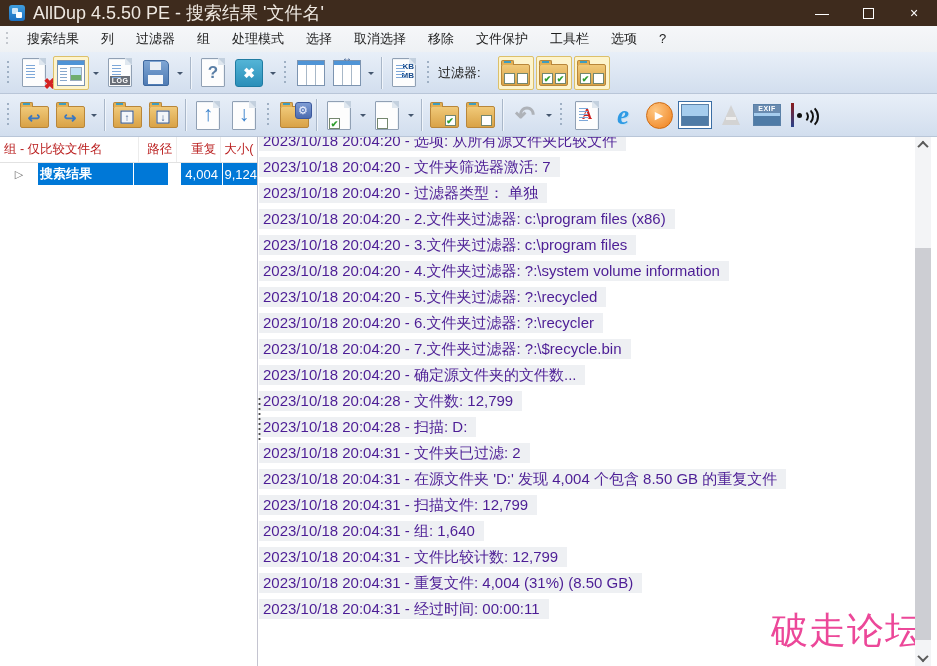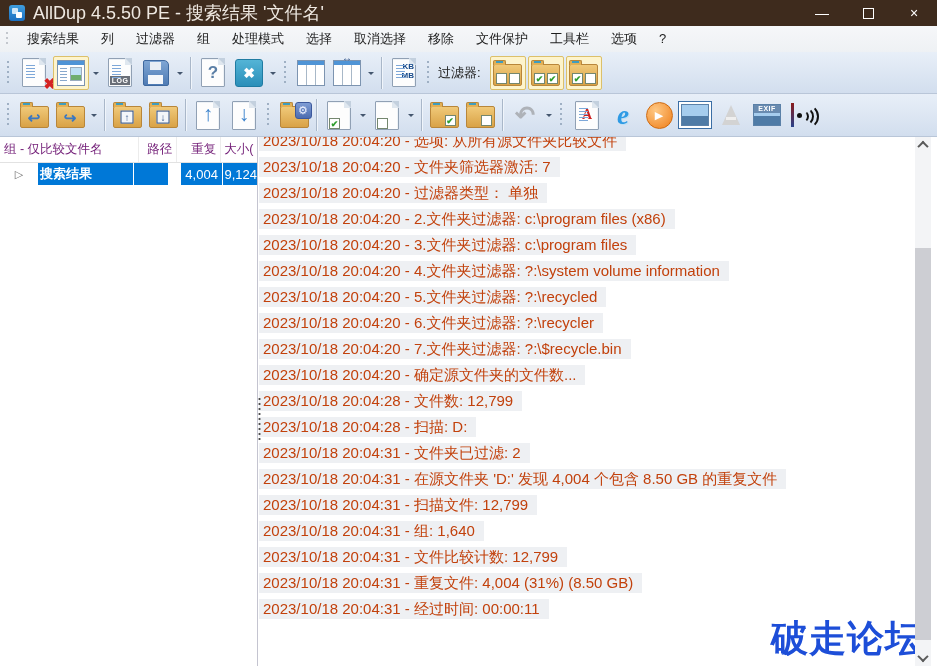--- a/index.html
+++ b/index.html
@@ -24,21 +24,21 @@
   .toolbar{position:absolute;left:0;right:0;display:flex;align-items:center;background:linear-gradient(#e8eff8,#d2deee);border-bottom:1px solid #b9c6d8;padding-left:2px;}
   .tb-row1{top:52px;height:41px;}
   .tb-row2{top:94px;height:42px;}
   .grip{width:5px;height:26px;margin:0 5px 0 4px;background-image:radial-gradient(circle at 2px 2px,#9fb0c4 1.1px,transparent 1.3px);background-size:5px 5px;flex:0 0 auto;}
   .mgrip{width:5px;height:16px;margin:0 6px 0 5px;background-image:radial-gradient(circle at 2px 2px,#c3c7cd 1.1px,transparent 1.3px);background-size:5px 5px;}
   .sep{width:1px;height:32px;background:#a9b7c9;box-shadow:1px 0 0 #f0f5fb;margin:0 4px;flex:0 0 auto;}
   .tb{height:34px;min-width:34px;display:flex;align-items:center;justify-content:center;position:relative;margin:0 1px;border-radius:2px;flex:0 0 auto;}
   .tb.hl{background:#fdf4cd;border:1px solid #dcc06a;height:32px;}
   .dd{width:11px;height:34px;display:flex;align-items:center;justify-content:center;flex:0 0 auto;margin-right:1px;}
   .dd::after{content:"";border:3.5px solid transparent;border-top-color:#44566e;margin-top:4px;}
-  .tlabel{font-size:13px;color:#222;margin:0 8px 0 2px;white-space:nowrap;}
+  .tlabel{font-size:13px;color:#222;margin:0 16px 0 2px;white-space:nowrap;}
 
   
   .doc{width:22px;height:27px;background:#fdfdfd;border:1px solid #90a0b4;border-radius:1px;position:relative;box-shadow:inset -1px 1px 0 #eef2f6;}
   .doc::before{content:"";position:absolute;top:-1px;right:-1px;border-style:solid;border-width:0 7px 7px 0;border-color:#dfe7ef #c3d0de;}
   .ruled::after{content:"";position:absolute;left:3px;top:6px;width:9px;height:15px;background:repeating-linear-gradient(#7da7d8 0 1px,transparent 1px 3px);}
   .folder{width:27px;height:20px;background:linear-gradient(#f0c979,#d9a246);border:1px solid #b8863a;border-radius:2px;position:relative;margin-top:4px;}
   .folder::before{content:"";position:absolute;top:-5px;left:-1px;width:11px;height:4px;background:#e3b055;border:1px solid #b8863a;border-bottom:none;border-radius:2px 2px 0 0;}
   .folder::after{content:"";position:absolute;top:-4px;left:2px;width:7px;height:2px;background:#3f9dbf;}
   .checkbox{width:11px;height:11px;background:#fff;border:1px solid #74876f;font-size:9px;line-height:11px;text-align:center;color:#2f9e2f;font-weight:bold;box-sizing:border-box;}
   .cbrow{position:absolute;bottom:1px;left:2px;display:flex;gap:2px;}
@@ -75,39 +75,39 @@
   .audio{width:26px;height:26px;position:relative;}
   .audio .abar{position:absolute;left:1px;top:1px;width:3px;height:24px;background:linear-gradient(#8a1a1a,#27418a);}
   .audio .adot{position:absolute;left:7px;top:11px;width:5px;height:5px;border-radius:50%;background:#111;}
   .audio .arc{position:absolute;border:2px solid transparent;border-right-color:#111;border-radius:50%;}
   .audio .a1{width:9px;height:9px;left:6px;top:8px;}
   .audio .a2{width:15px;height:15px;left:5px;top:5px;}
   .audio .a3{width:21px;height:21px;left:4px;top:2px;}
 
   
   .left-panel{position:absolute;left:0;top:137px;width:258px;bottom:0;background:#fff;border-right:1px solid #c4c4d0;box-sizing:border-box;}
-  .lp-header{display:flex;height:25px;border-bottom:1px solid #e2e2e2;font-size:12.5px;color:#701a75;align-items:center;background:#fff;}
+  .lp-header{display:flex;height:25px;border-bottom:1px solid #e2e2e2;font-size:12.5px;color:#b91c1c;align-items:center;background:#fff;}
   .lp-header .hc{height:25px;line-height:25px;box-sizing:border-box;border-right:1px solid #ececec;white-space:nowrap;overflow:hidden;}
   .hc1{width:140px;padding-left:4px;}
   .hc2{width:38px;text-align:right;padding-right:4px;}
   .hc3{width:44px;text-align:right;padding-right:4px;}
   .hc4{width:36px;padding-left:3px;border-right:none !important;}
   .lp-row{display:flex;height:22px;font-size:13px;align-items:stretch;}
   .exp-cell{width:40px;display:flex;align-items:center;justify-content:center;color:#6c6c6c;font-size:11px;background:#fff;}
   .sel{background:#0078d7;color:#fff;box-sizing:border-box;border-right:1px solid #fff;display:flex;align-items:center;overflow:hidden;white-space:nowrap;}
   .rc-name{width:101px;font-weight:bold;padding-left:2px;}
   .rc-path{width:37px;}
   .rc-dup{width:44px;justify-content:flex-end;padding-right:4px;margin-left:12px;}
   .rc-size{width:36px;justify-content:flex-end;border-right:none !important;}
 
   .log{position:absolute;left:259px;top:137px;right:22px;bottom:0;background:#fff;overflow:hidden;}
-  .log-line{display:table;background:#eef0f3;font-size:15px;line-height:20px;height:20px;margin-bottom:6px;padding:0 9px 0 4px;color:#c2410c;white-space:pre;}
+  .log-line{display:table;background:#eef0f3;font-size:15px;line-height:20px;height:20px;margin-bottom:6px;padding:0 9px 0 4px;color:#4c1d95;white-space:pre;}
   .log .log-line:first-child{margin-top:-6px;}
   .splitter-grip{position:absolute;left:258px;top:397px;width:4px;height:46px;background-image:radial-gradient(circle at 1.5px 2px,#4a4a4a 1px,transparent 1.2px);background-size:4px 5px;}
-  .watermark{position:absolute;right:14px;bottom:2px;font-size:37px;font-weight:bold;color:#1d4ed8;font-family:"DejaVu Sans",sans-serif;letter-spacing:1px;}
+  .watermark{position:absolute;right:14px;bottom:10px;font-size:37px;font-weight:normal;color:#ec4899;font-family:"DejaVu Sans",sans-serif;letter-spacing:1px;}
 
   .vscroll{position:absolute;right:6px;top:137px;width:16px;bottom:0;background:#f3f4f6;}
   .vs-btn{position:absolute;left:0;width:16px;height:16px;display:flex;align-items:center;justify-content:center;}
   .vs-up{top:0;}
   .vs-down{bottom:0;}
   .chev{width:6px;height:6px;border-left:2px solid #5a5a5a;border-top:2px solid #5a5a5a;display:block;}
   .chev-up{transform:rotate(45deg) translate(1px,1px);}
   .chev-down{transform:rotate(225deg) translate(1px,1px);}
   .vs-thumb{position:absolute;left:0;width:16px;top:111px;height:392px;background:#cdced3;}
 </style>

